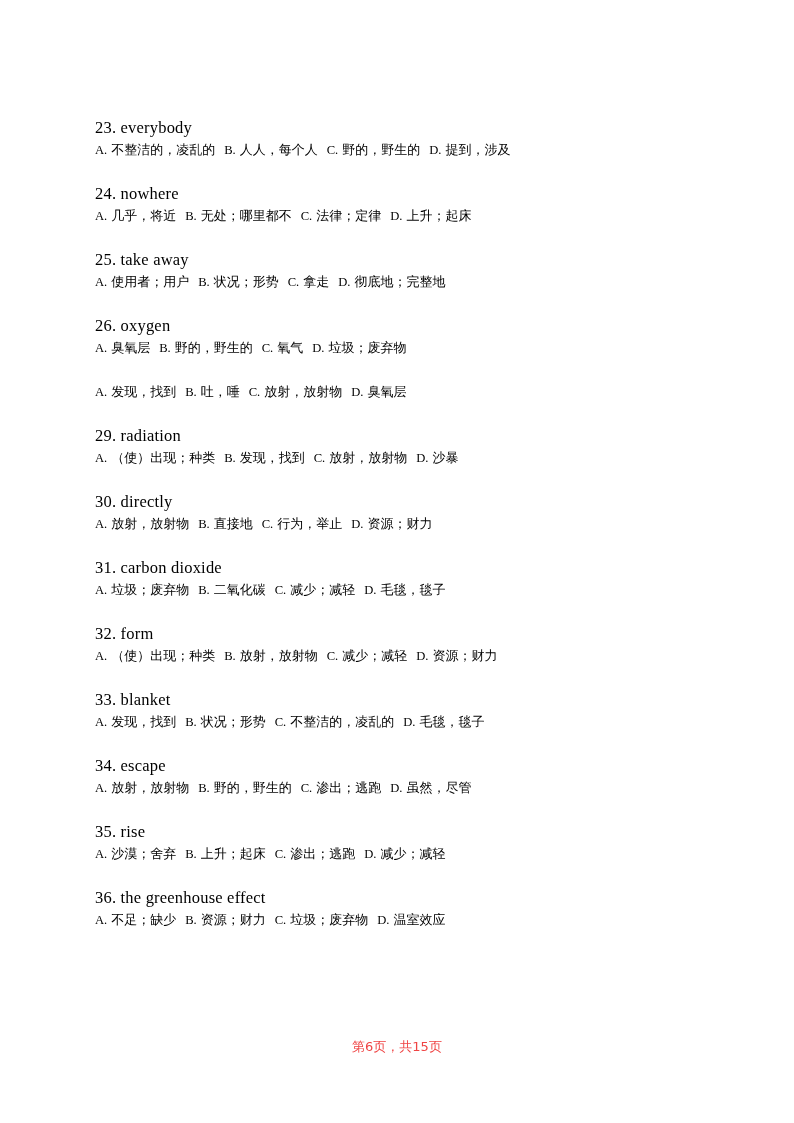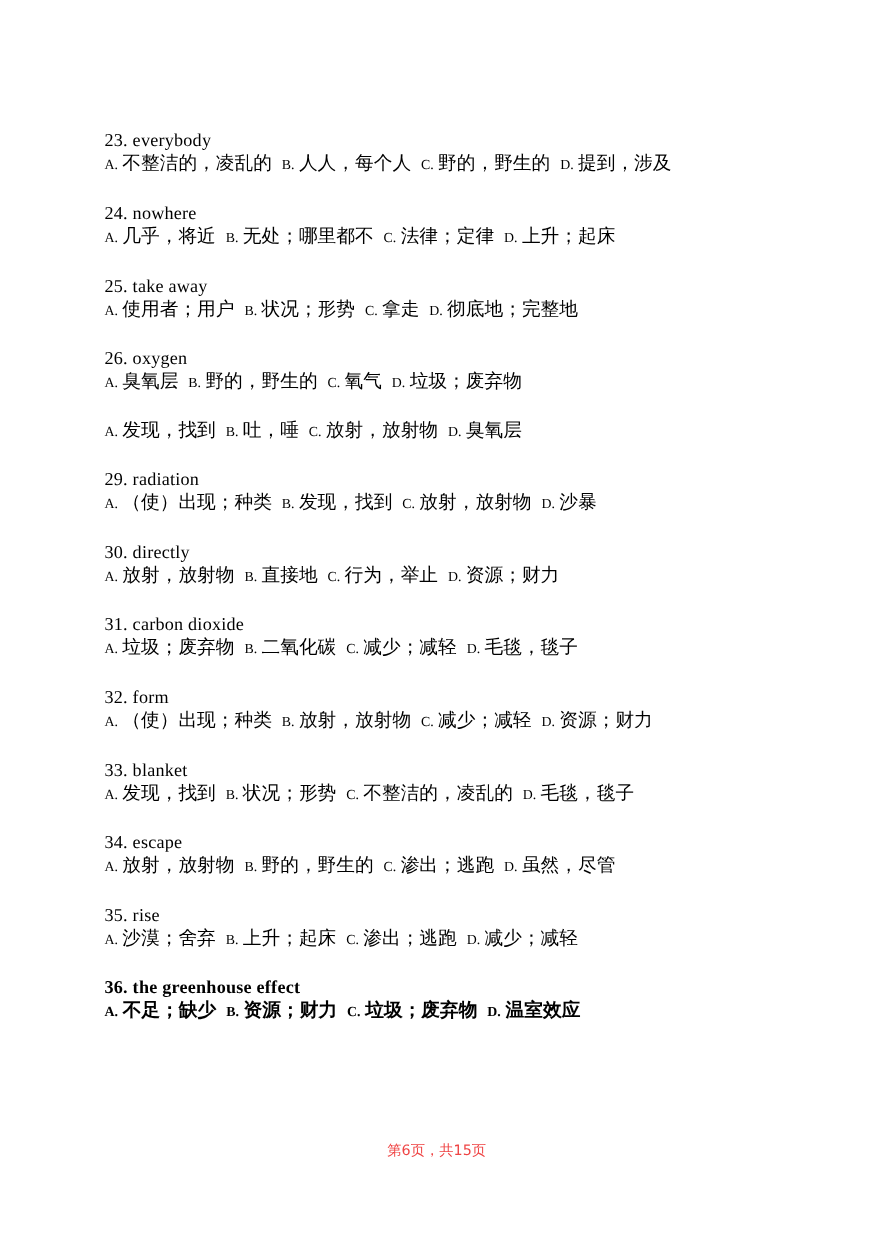--- a/index.html
+++ b/index.html
@@ -30,21 +30,20 @@
     left: 95px;
     top: 118px;
     width: 620px;
   }
 
   .q-block {
     margin-bottom: 24px;
   }
   .q-block:last-child {
     margin-bottom: 16px;
-    font-weight: bold;
   }
 
   .headword {
     font-family: "Liberation Serif", "DejaVu Serif", serif;
     font-size: 16.5px;
     line-height: 20px;
     letter-spacing: 0.2px;
     color: #000;
     white-space: nowrap;
   }
@@ -64,21 +63,21 @@
   .opt + .opt {
     margin-left: 9px;
     text-align: center;
   }
   .opt-key {
     font-family: "Liberation Serif", "DejaVu Serif", serif;
     font-size: 12.6px;
   }
   .opt-text {
     font-family: "DejaVu Sans", "Liberation Sans", sans-serif;
-    font-size: 17px;
+    font-size: 13px;
   }
 
   .footer {
     position: absolute;
     left: 0;
     top: 1038px;
     width: 794px;
     text-align: center;
     font-family: "DejaVu Sans", "Liberation Sans", sans-serif;
     font-size: 13px;

